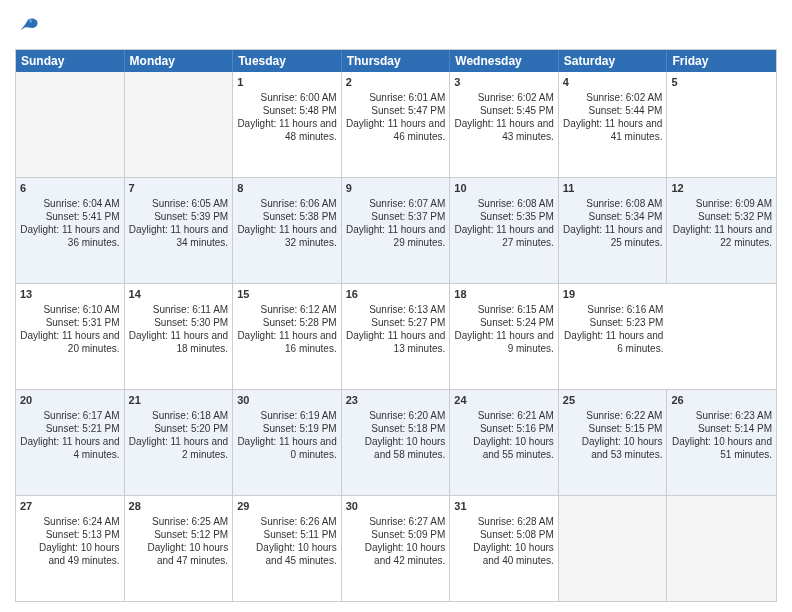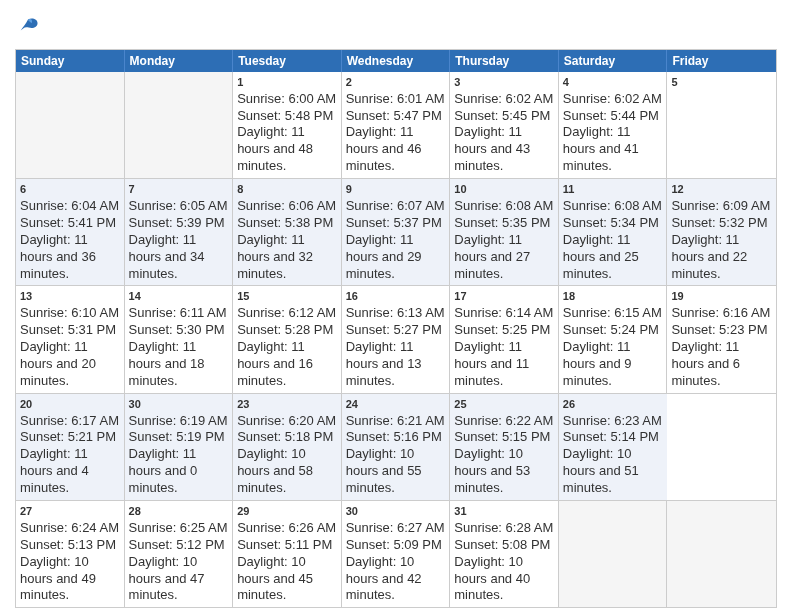--- a/index.html
+++ b/index.html
@@ -110,23 +110,24 @@
     .cal-cell.empty {
       background: #f5f5f5;
     }
     .cal-cell .day-num {
       font-size: 11px;
       font-weight: bold;
       display: block;
       margin-bottom: 1px;
     }
     .cal-cell .info {
-      font-size: 13px;
+      font-size: 10px;
       color: #333;
       line-height: 1.3;
+      text-align: right;
     }
     .alt-row .cal-cell {
       background-color: #eef2f9;
     }
   </style>
 </head>
 <body>
 
 <div class="page">
   <div class="header">
@@ -146,22 +147,22 @@
       <div class="month-title"></div>
       <div class="location-title"></div>
     </div>
   </div>
 
   <div class="calendar">
     <div class="cal-header">
     <div class="cal-header-cell">Sunday</div>
         <div class="cal-header-cell">Monday</div>
         <div class="cal-header-cell">Tuesday</div>
+        <div class="cal-header-cell">Thursday</div>
         <div class="cal-header-cell">Wednesday</div>
-        <div class="cal-header-cell">Thursday</div>
         <div class="cal-header-cell">Saturday</div>
         <div class="cal-header-cell">Friday</div>
       </div>
     <div class="cal-body">
     <div class="cal-row">
           <div class="cal-cell empty"></div>
           <div class="cal-cell empty"></div>
           <div class="cal-cell">
             <span class="day-num">1</span>
             <div class="info">Sunrise: 6:00 AM<br>Sunset: 5:48 PM<br>Daylight: 11 hours and 48 minutes.</div>
@@ -223,36 +224,36 @@
           </div>
           <div class="cal-cell">
             <span class="day-num">15</span>
             <div class="info">Sunrise: 6:12 AM<br>Sunset: 5:28 PM<br>Daylight: 11 hours and 16 minutes.</div>
           </div>
           <div class="cal-cell">
             <span class="day-num">16</span>
             <div class="info">Sunrise: 6:13 AM<br>Sunset: 5:27 PM<br>Daylight: 11 hours and 13 minutes.</div>
           </div>
           <div class="cal-cell">
-            <span class="day-num">17</span>
-            <div class="info">Sunrise: 6:14 AM<br>Sunset: 5:25 PM<br>Daylight: 11 hours and 11 minutes.</div>
-          </div>
-          <div class="cal-cell">
             <span class="day-num">18</span>
             <div class="info">Sunrise: 6:15 AM<br>Sunset: 5:24 PM<br>Daylight: 11 hours and 9 minutes.</div>
           </div>
           <div class="cal-cell">
             <span class="day-num">19</span>
             <div class="info">Sunrise: 6:16 AM<br>Sunset: 5:23 PM<br>Daylight: 11 hours and 6 minutes.</div>
           </div>
         </div>
         <div class="cal-row alt-row">
           <div class="cal-cell">
             <span class="day-num">20</span>
             <div class="info">Sunrise: 6:17 AM<br>Sunset: 5:21 PM<br>Daylight: 11 hours and 4 minutes.</div>
+          </div>
+          <div class="cal-cell">
+            <span class="day-num">21</span>
+            <div class="info">Sunrise: 6:18 AM<br>Sunset: 5:20 PM<br>Daylight: 11 hours and 2 minutes.</div>
           </div>
           <div class="cal-cell">
             <span class="day-num">30</span>
             <div class="info">Sunrise: 6:19 AM<br>Sunset: 5:19 PM<br>Daylight: 11 hours and 0 minutes.</div>
           </div>
           <div class="cal-cell">
             <span class="day-num">23</span>
             <div class="info">Sunrise: 6:20 AM<br>Sunset: 5:18 PM<br>Daylight: 10 hours and 58 minutes.</div>
           </div>
           <div class="cal-cell">

